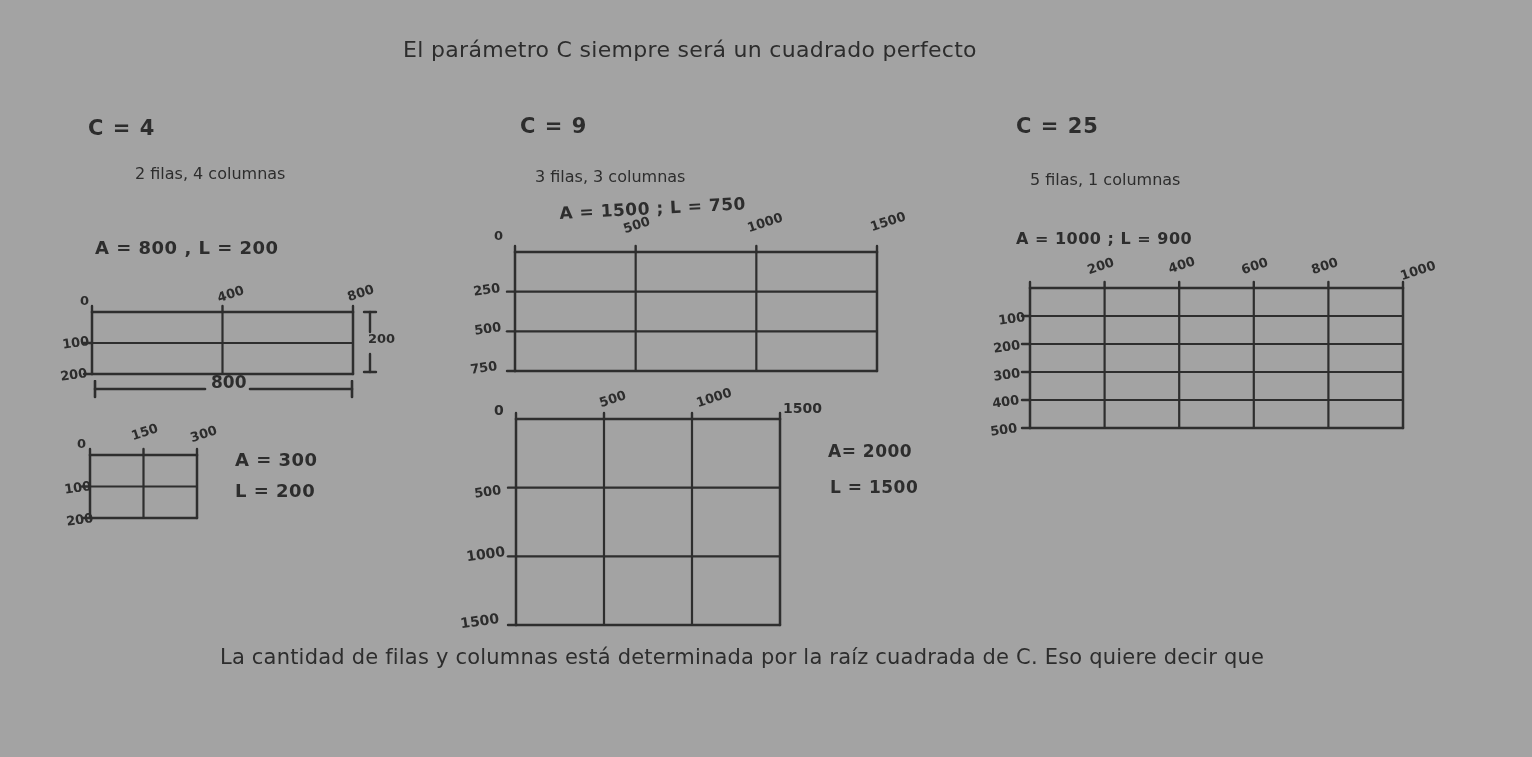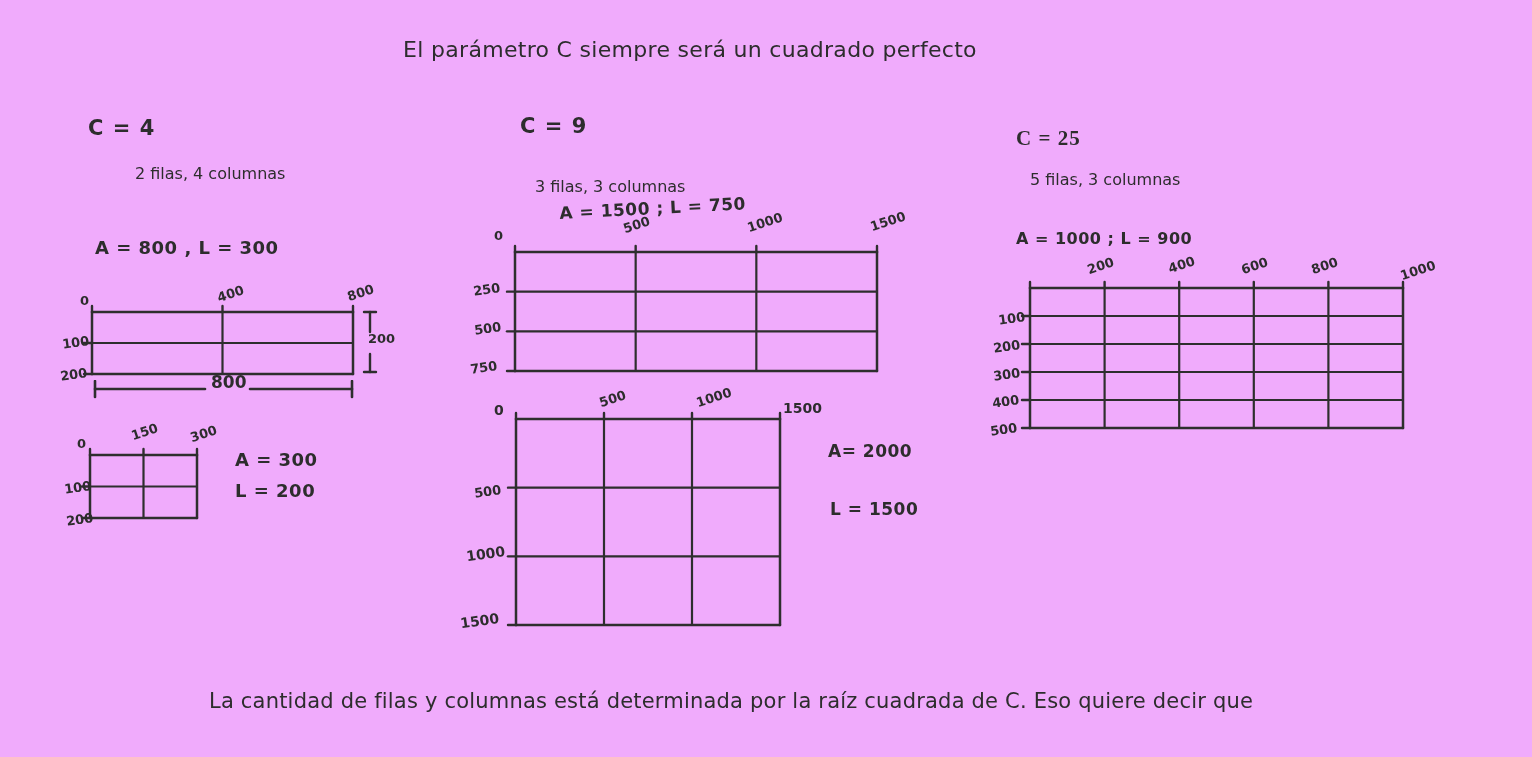--- a/index.html
+++ b/index.html
@@ -1,19 +1,19 @@
 <!DOCTYPE html>
 <html><head>
 <meta charset="utf-8">
 <style>
   html,body{margin:0;padding:0;background:#ffffff;}
   #canvas{
     position:relative;
     width:1532px;height:757px;
-    background:#f0abfc;
+    background:#a3a3a3;
     font-family:"DejaVu Sans", sans-serif;
     color:#2d2d2d;
     overflow:hidden;
   }
   .abs{position:absolute;white-space:nowrap;}
   .title{font-size:22px;letter-spacing:.3px;text-align:center;}
   .sec-h{font-size:21px;font-weight:600;letter-spacing:1px;}
   .sub{font-size:16px;}
   .glabel{font-size:18px;font-weight:600;letter-spacing:.5px;}
   .glabel.sm{font-size:16px;}
@@ -31,21 +31,21 @@
 </head>
 <body>
 
 <div id="canvas">
 
   <div class="abs title" style="left:190px;top:37px;width:1000px;">El parámetro C siempre será un cuadrado perfecto</div>
 
   <div class="abs sec-h" style="left:88px;top:116px;">C = 4</div>
   <div class="abs sub" style="left:135px;top:164px;">2 filas, 4 columnas</div>
 
-  <div class="abs glabel" style="left:95px;top:237px;">A = 800 ,   L = 300</div>
+  <div class="abs glabel" style="left:95px;top:237px;">A = 800 ,   L = 200</div>
 
   <div class="grid-box" style="left:92px;top:312px;width:261px;height:62px;">
       <svg width="261" height="62">
         <line x1="0" y1="0" x2="261" y2="0" stroke="#2e2e2e" stroke-width="2.5" stroke-linecap="round"></line>
         <line x1="0" y1="62" x2="261" y2="62" stroke="#2e2e2e" stroke-width="2.5" stroke-linecap="round"></line>
         <line x1="0" y1="0" x2="0" y2="62" stroke="#2e2e2e" stroke-width="2.5" stroke-linecap="round"></line>
         <line x1="261" y1="0" x2="261" y2="62" stroke="#2e2e2e" stroke-width="2.5" stroke-linecap="round"></line>
         <line x1="130.5" y1="0" x2="130.5" y2="62" stroke="#2e2e2e" stroke-width="2.2" stroke-linecap="round"></line>
         <line x1="0" y1="31" x2="261" y2="31" stroke="#2e2e2e" stroke-width="2.2" stroke-linecap="round"></line>
         <line x1="0" y1="-6" x2="0" y2="0" stroke="#2e2e2e" stroke-width="2.4" stroke-linecap="round"></line>
@@ -101,21 +101,21 @@
   <span class="abs tick" style="left:77px;top:436px;">0</span>
   <span class="abs tick rot" style="left:134px;top:428px;">150</span>
   <span class="abs tick rot" style="left:193px;top:430px;">300</span>
   <span class="abs tick yrot" style="left:64px;top:478px;">100</span>
   <span class="abs tick yrot" style="left:66px;top:510px;">200</span>
 
   <div class="abs glabel" style="left:235px;top:449px;">A = 300</div>
   <div class="abs glabel" style="left:235px;top:480px;text-align:center;">L = 200</div>
 
   <div class="abs sec-h" style="left:520px;top:114px;">C = 9</div>
-  <div class="abs sub" style="left:535px;top:177px;">3 filas, 3 columnas</div>
+  <div class="abs sub" style="left:535px;top:167px;">3 filas, 3 columnas</div>
 
   <div class="abs glabel tilt" style="left:560px;top:203px;font-size:17px;">A = 1500 ;   L = 750</div>
 
   <div class="grid-box" style="left:515px;top:252px;width:362px;height:119px;">
       <svg width="362" height="119">
         <line x1="0" y1="0" x2="362" y2="0" stroke="#2e2e2e" stroke-width="2.5" stroke-linecap="round"></line>
         <line x1="0" y1="119" x2="362" y2="119" stroke="#2e2e2e" stroke-width="2.5" stroke-linecap="round"></line>
         <line x1="0" y1="0" x2="0" y2="119" stroke="#2e2e2e" stroke-width="2.5" stroke-linecap="round"></line>
         <line x1="362" y1="0" x2="362" y2="119" stroke="#2e2e2e" stroke-width="2.5" stroke-linecap="round"></line>
         <line x1="120.66666666666667" y1="0" x2="120.66666666666667" y2="119" stroke="#2e2e2e" stroke-width="2.2" stroke-linecap="round"></line>
@@ -162,24 +162,24 @@
 
   <span class="abs tick big" style="left:494px;top:402px;">0</span>
   <span class="abs tick rot" style="left:602px;top:395px;">500</span>
   <span class="abs tick rot" style="left:699px;top:395px;">1000</span>
   <span class="abs tick big" style="left:783px;top:400px;">1500</span>
   <span class="abs tick yrot" style="left:474px;top:482px;">500</span>
   <span class="abs tick big yrot" style="left:466px;top:543px;">1000</span>
   <span class="abs tick big yrot" style="left:460px;top:610px;">1500</span>
 
   <div class="abs glabel" style="left:828px;top:441px;font-size:17px;">A= 2000</div>
-  <div class="abs glabel" style="left:830px;top:499px;font-size:17px;text-align:right;">L = 1500</div>
-
-  <div class="abs sec-h" style="left:1016px;top:126px;font-family:Liberation Serif, serif;">C = 25</div>
-  <div class="abs sub" style="left:1030px;top:170px;">5 filas, 3 columnas</div>
+  <div class="abs glabel" style="left:830px;top:477px;font-size:17px;text-align:right;">L = 1500</div>
+
+  <div class="abs sec-h" style="left:1016px;top:114px;">C = 25</div>
+  <div class="abs sub" style="left:1030px;top:170px;">5 filas, 1 columnas</div>
 
   <div class="abs glabel sm" style="left:1016px;top:229px;">A = 1000   ;   L = 900</div>
 
   <div class="grid-box" style="left:1030px;top:288px;width:373px;height:140px;">
       <svg width="373" height="140">
         <line x1="0" y1="0" x2="373" y2="0" stroke="#2e2e2e" stroke-width="2.5" stroke-linecap="round"></line>
         <line x1="0" y1="140" x2="373" y2="140" stroke="#2e2e2e" stroke-width="2.5" stroke-linecap="round"></line>
         <line x1="0" y1="0" x2="0" y2="140" stroke="#2e2e2e" stroke-width="2.5" stroke-linecap="round"></line>
         <line x1="373" y1="0" x2="373" y2="140" stroke="#2e2e2e" stroke-width="2.5" stroke-linecap="round"></line>
         <line x1="74.6" y1="0" x2="74.6" y2="140" stroke="#2e2e2e" stroke-width="2.2" stroke-linecap="round"></line>
@@ -208,15 +208,15 @@
   <span class="abs tick rot" style="left:1171px;top:261px;">400</span>
   <span class="abs tick rot" style="left:1244px;top:262px;">600</span>
   <span class="abs tick rot" style="left:1314px;top:262px;">800</span>
   <span class="abs tick rot" style="left:1403px;top:268px;">1000</span>
   <span class="abs tick yrot" style="left:998px;top:309px;">100</span>
   <span class="abs tick yrot" style="left:993px;top:337px;">200</span>
   <span class="abs tick yrot" style="left:993px;top:365px;">300</span>
   <span class="abs tick yrot" style="left:992px;top:392px;">400</span>
   <span class="abs tick yrot" style="left:990px;top:420px;">500</span>
 
-  <div class="abs footer-line" style="left:209px;top:645px;margin-top:44px;">La cantidad de filas y columnas está determinada por la raíz cuadrada de C. Eso quiere decir que</div>
+  <div class="abs footer-line" style="left:220px;top:645px;">La cantidad de filas y columnas está determinada por la raíz cuadrada de C. Eso quiere decir que</div>
 
 </div>
 
 </body></html>

